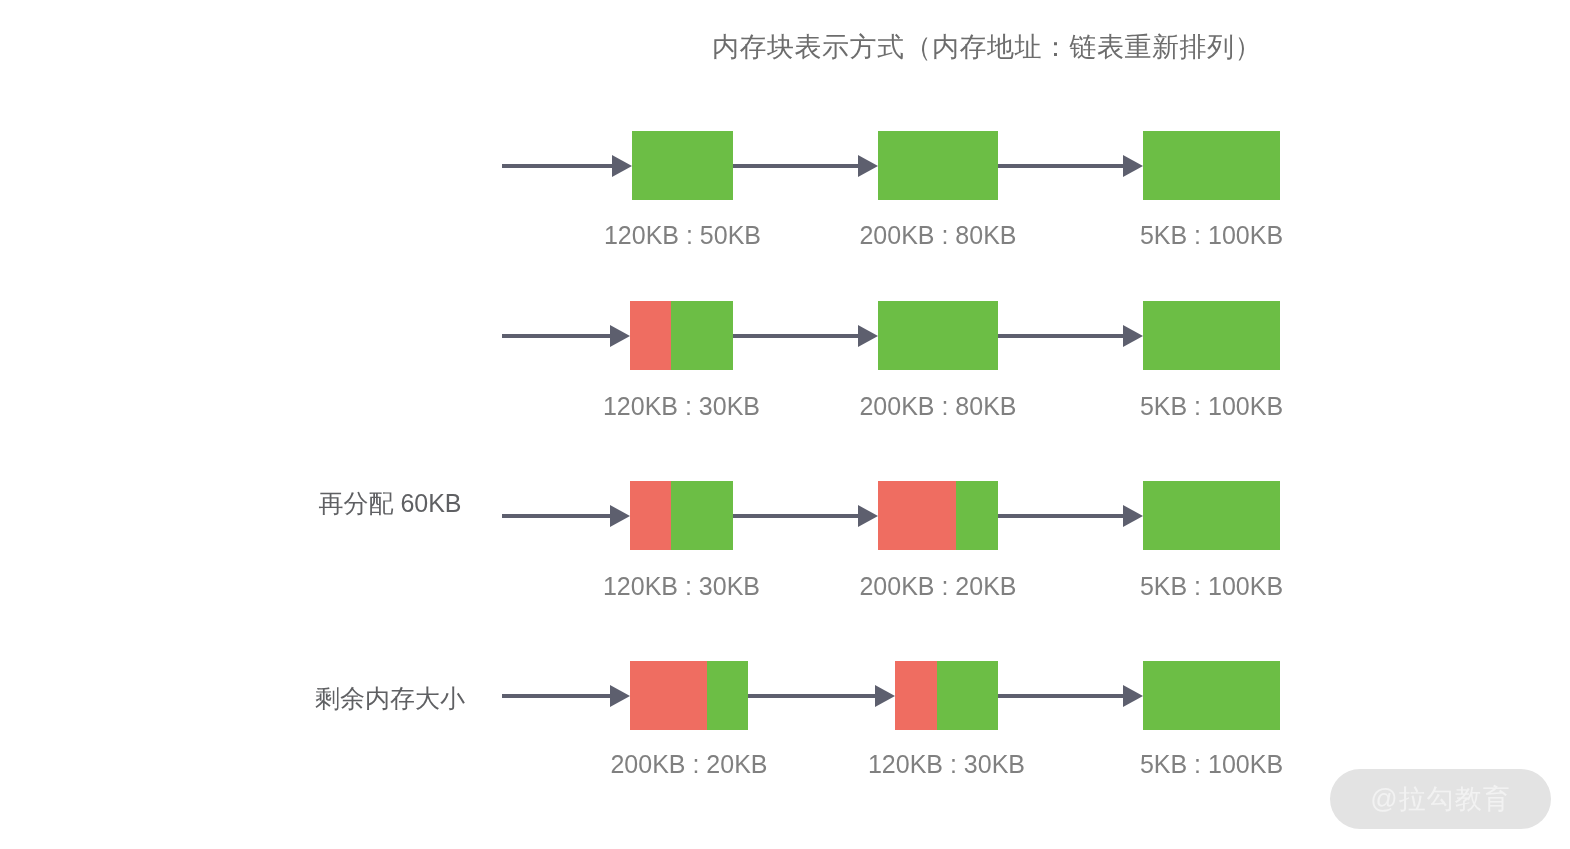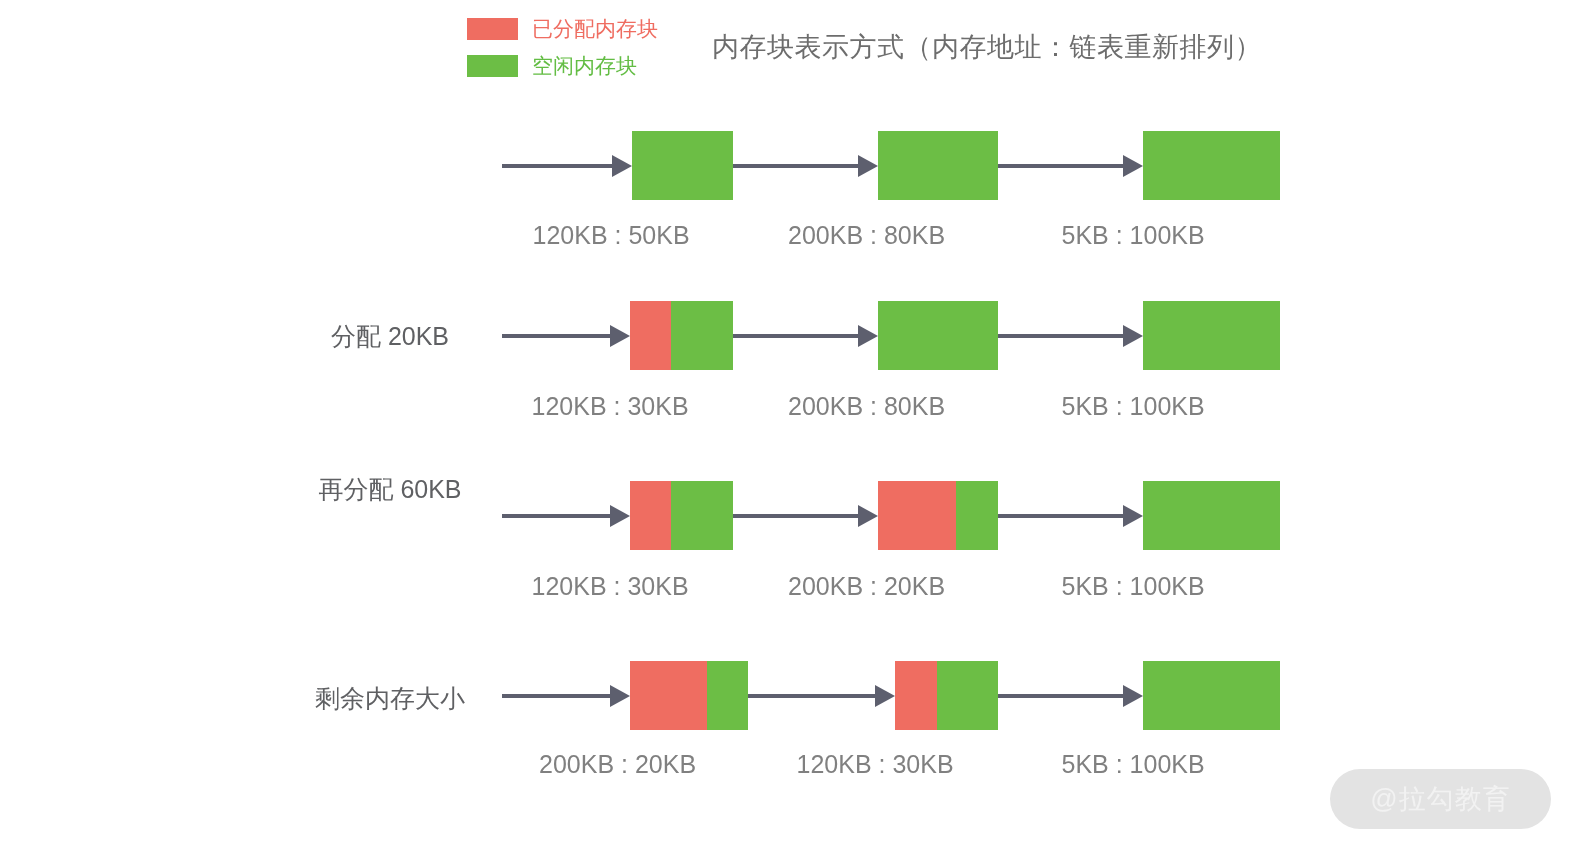--- a/index.html
+++ b/index.html
@@ -49,50 +49,40 @@
   }
 
   
   .block{position:absolute;display:flex;overflow:hidden;}
   .seg{height:100%;}
   .seg.alloc{background:#ef6d61;}
   .seg.free{background:#6cbe45;}
 
   
   .caption{
-    position:absolute;
+    position:absolute;text-align:center;
     color:#808080;font-size:25px;white-space:nowrap;line-height:30px;
   }
 
   
   .watermark{
     position:absolute;left:1330px;top:769px;
     width:221px;height:60px;border-radius:30px;
     background:#e3e3e3;
     display:flex;align-items:center;justify-content:center;
   }
   .watermark-text{
     color:#f2f2f2;font-size:27px;letter-spacing:1px;white-space:nowrap;
   }
 </style>
 </head>
 <body>
 
 <div class="stage">
 
-  <div class="legend">
-    <div class="legend-row">
-      <span class="legend-swatch" style="background:#ef6d61"></span>
-      <span class="legend-label alloc">已分配内存块</span>
-    </div>
-    <div class="legend-row">
-      <span class="legend-swatch" style="background:#6cbe45"></span>
-      <span class="legend-label free">空闲内存块</span>
-    </div>
-  </div>
 
   <div class="title">内存块表示方式（内存地址：链表重新排列）</div>
 
   <div id="rows-host">
       <div class="row" style="top: 0px;">
         <div class="arrow" style="left: 502px; top: 155px; width: 130px;">
           <div class="shaft" style="width: 110px;"></div>
           <div class="head" style="left: 110px;"></div>
         </div>
         <div class="block" style="left: 632px; top: 131px; width: 101px; height: 69px;">
@@ -111,21 +101,20 @@
           <div class="shaft" style="width: 125px;"></div>
           <div class="head" style="left: 125px;"></div>
         </div>
         <div class="block" style="left: 1143px; top: 131px; width: 137px; height: 69px;">
           <div class="seg free" style="width: 100%;"></div>
         </div>
         <div class="caption" style="left: 1061.5px; top: 220px; width: 300px;">5KB : 100KB</div>
       </div>
       <div class="row" style="top: 0px;">
         <div class="row-label-box" style="left: 210px; top: 315px;">
-          <div>分配 20KB</div>
         </div>
         <div class="arrow" style="left: 502px; top: 325px; width: 128px;">
           <div class="shaft" style="width: 108px;"></div>
           <div class="head" style="left: 108px;"></div>
         </div>
         <div class="block" style="left: 630px; top: 301px; width: 103px; height: 69px;">
           <div class="seg alloc" style="width: 40%;"></div>
           <div class="seg free" style="width: 60%;"></div>
         </div>
         <div class="caption" style="left: 531.5px; top: 391px; width: 300px;">120KB : 30KB</div>
@@ -140,21 +129,21 @@
         <div class="arrow" style="left: 998px; top: 325px; width: 145px;">
           <div class="shaft" style="width: 125px;"></div>
           <div class="head" style="left: 125px;"></div>
         </div>
         <div class="block" style="left: 1143px; top: 301px; width: 137px; height: 69px;">
           <div class="seg free" style="width: 100%;"></div>
         </div>
         <div class="caption" style="left: 1061.5px; top: 391px; width: 300px;">5KB : 100KB</div>
       </div>
       <div class="row" style="top: 0px;">
-        <div class="row-label-box" style="left: 210px; top: 468px;">
+        <div class="row-label-box" style="left: 210px; top: 482px;">
           <div>再分配 60KB</div>
         </div>
         <div class="arrow" style="left: 502px; top: 505px; width: 128px;">
           <div class="shaft" style="width: 108px;"></div>
           <div class="head" style="left: 108px;"></div>
         </div>
         <div class="block" style="left: 630px; top: 481px; width: 103px; height: 69px;">
           <div class="seg alloc" style="width: 40%;"></div>
           <div class="seg free" style="width: 60%;"></div>
         </div>

